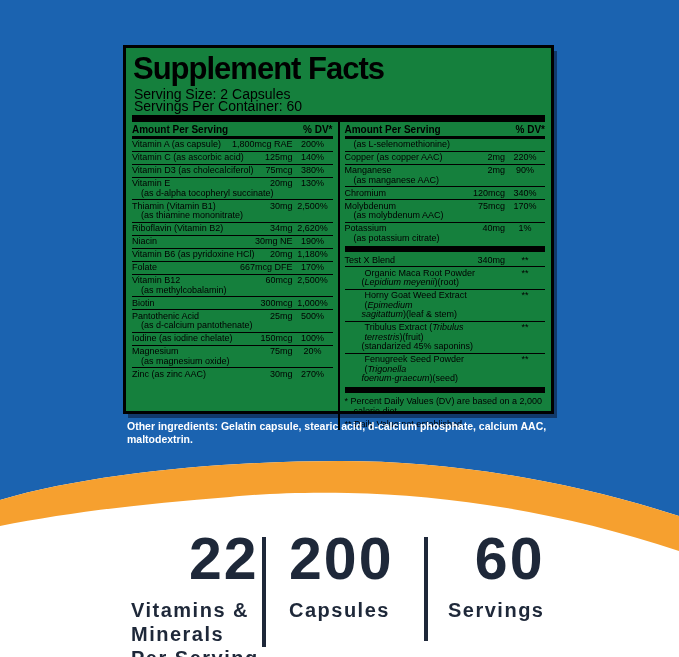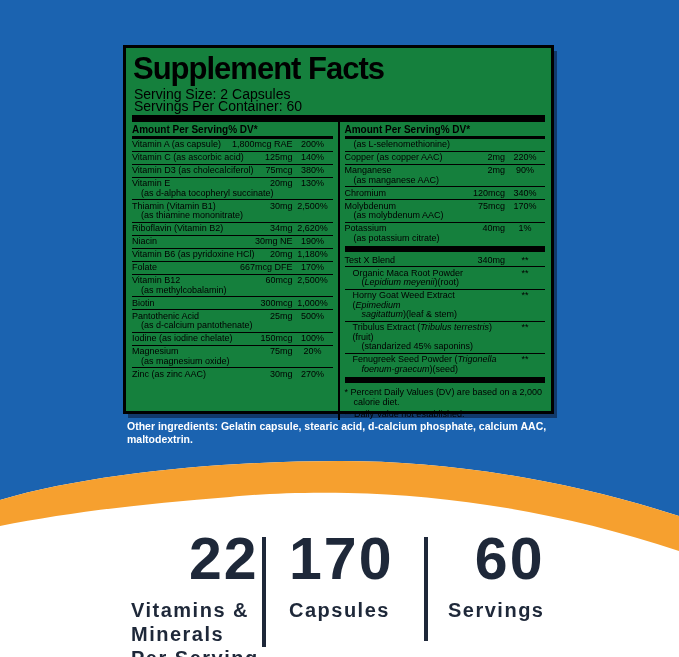--- a/index.html
+++ b/index.html
@@ -22,32 +22,32 @@
     font-size:31px;font-weight:bold;letter-spacing:-1px;line-height:1.02;
     margin:1px 0 3px 1px;white-space:nowrap;
   }
   .serving-line{font-size:14px;line-height:12px;margin-left:2px;}
   .thick-bar{height:7px;background:#000;margin-top:3px;}
   .cols{display:flex;align-items:stretch;}
   .col{flex:1;min-width:0;}
   .col.left{padding-right:5px;}
   .col.right{border-left:2px solid #000;padding-left:5px;}
   .col-header{
-    display:flex;align-items:baseline;
+    display:flex;justify-content:space-between;align-items:baseline;
     font-weight:bold;font-size:10px;padding:2px 0 1px 0;
     border-bottom:3px solid #000;
   }
   .f-row{font-size:9px;line-height:9.5px;padding:1.5px 0 1px 0;}
   .f-row.bt{border-top:1px solid #000;}
   .f-line1{display:flex;align-items:baseline;}
   .f-name{flex:1;padding-right:3px;}
   .f-amt{text-align:right;white-space:nowrap;}
   .f-dv{min-width:40px;text-align:center;white-space:nowrap;}
   .f-sub{padding-left:9px;}
-  .f-row.indent .f-name{padding-left:8px;}
+  .f-row.indent .f-name{padding-left:8px;margin-left:12px;}
   .f-row.indent .f-sub{padding-left:17px;}
   .it{font-style:italic;}
   .f-bar{height:6px;background:#000;margin:2px 0;}
   .f-note{font-size:9px;line-height:10px;padding:1.5px 0 1px 9px;text-indent:-9px;}
   
   .other-ing{
     position:absolute;left:127px;top:420px;width:440px;
     color:#ffffff;font-weight:bold;font-size:10.5px;line-height:13px;
   }
   
@@ -290,20 +290,20 @@
 <div class="other-ing">Other ingredients: Gelatin capsule, stearic acid, d-calcium phosphate, calcium AAC, maltodextrin.</div>
 
 <div class="stat stat1">
   <div class="stat-number">22</div>
   <div class="stat-label">Vitamins &amp;
 Minerals
 Per Serving</div>
 </div>
 <div class="stat-divider div1"></div>
 <div class="stat stat2">
-  <div class="stat-number">170</div>
+  <div class="stat-number">200</div>
   <div class="stat-label">Capsules</div>
 </div>
 <div class="stat-divider div2"></div>
 <div class="stat stat3">
   <div class="stat-number">60</div>
   <div class="stat-label">Servings</div>
 </div>
 
 </body></html>

